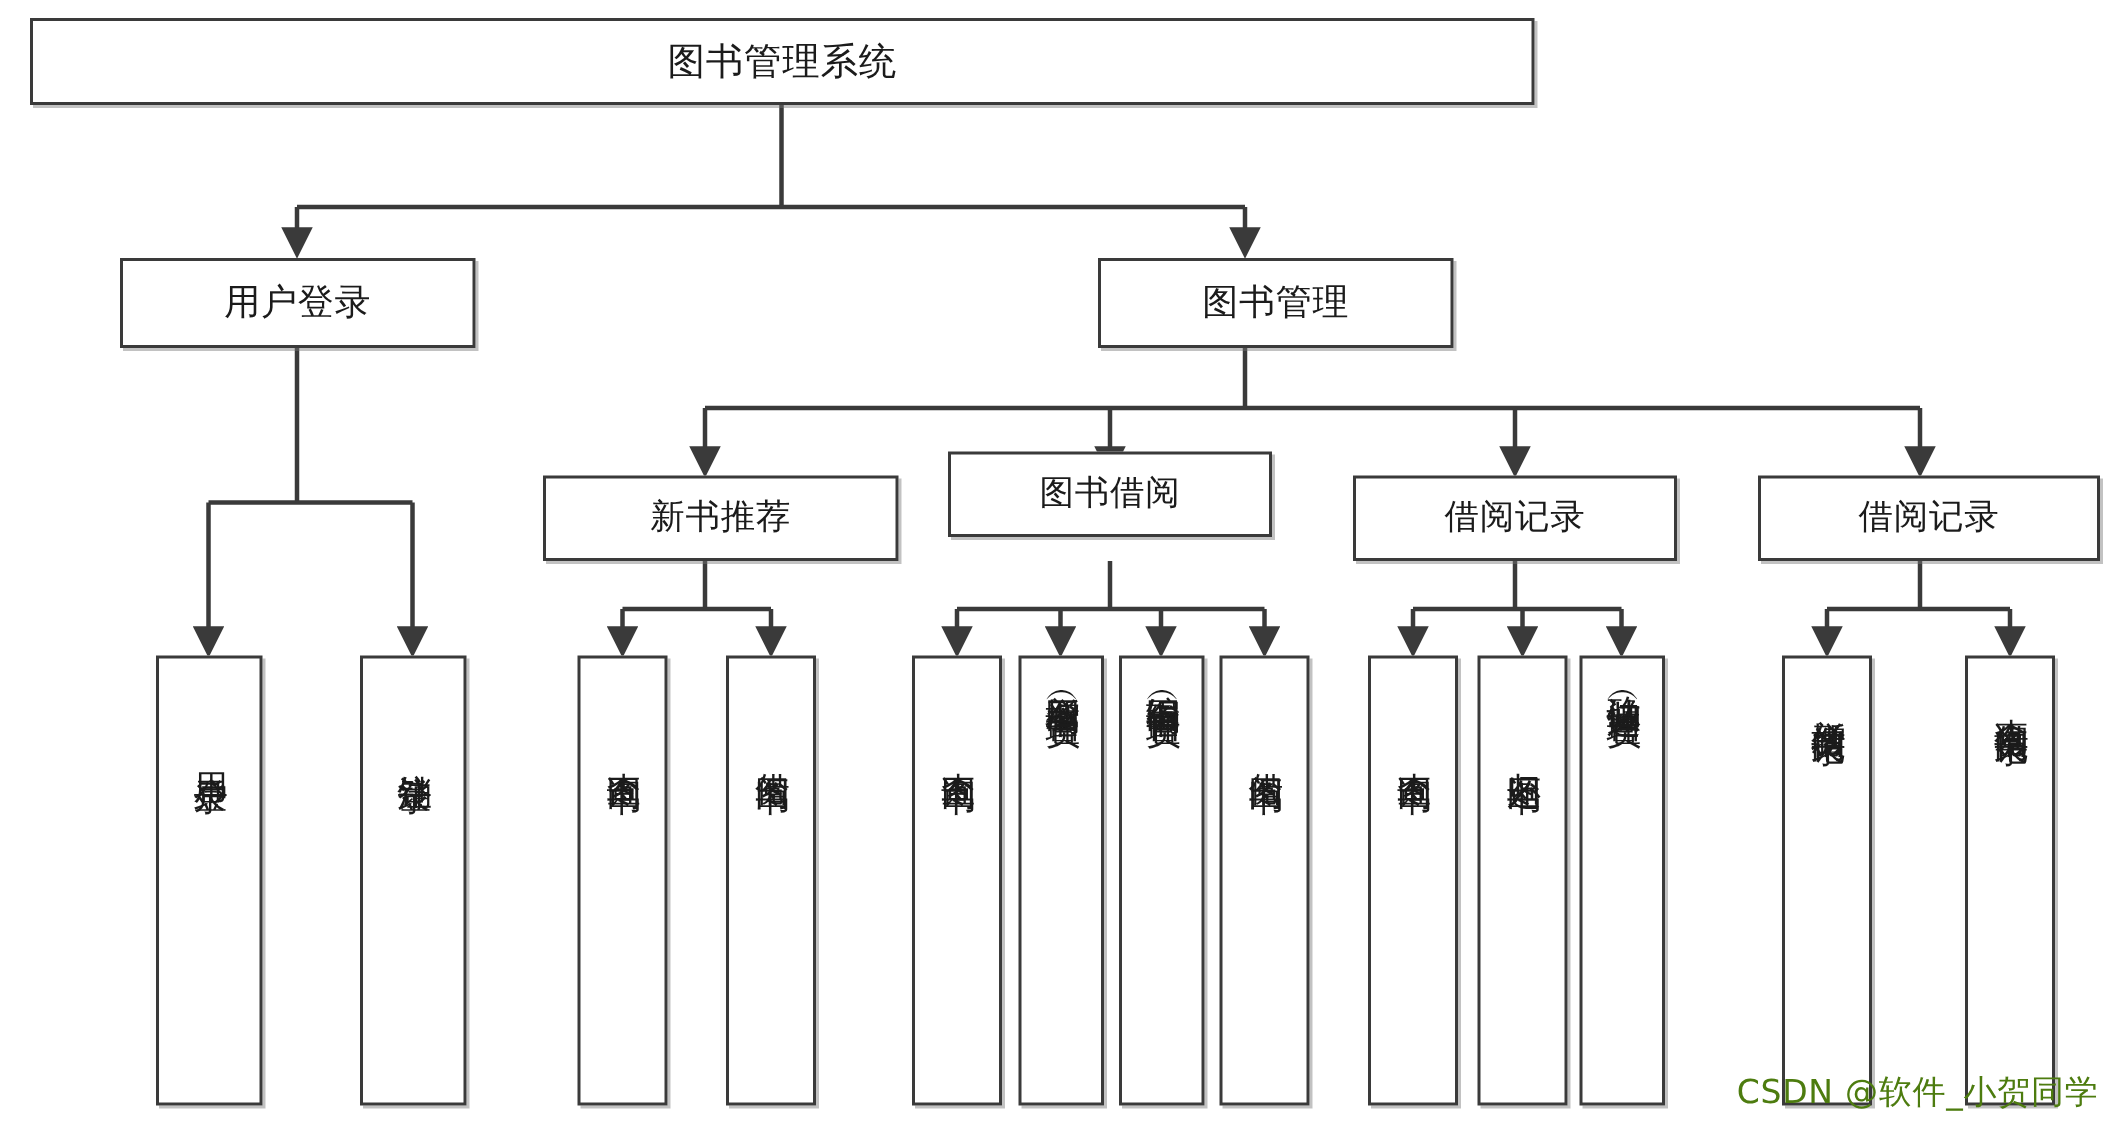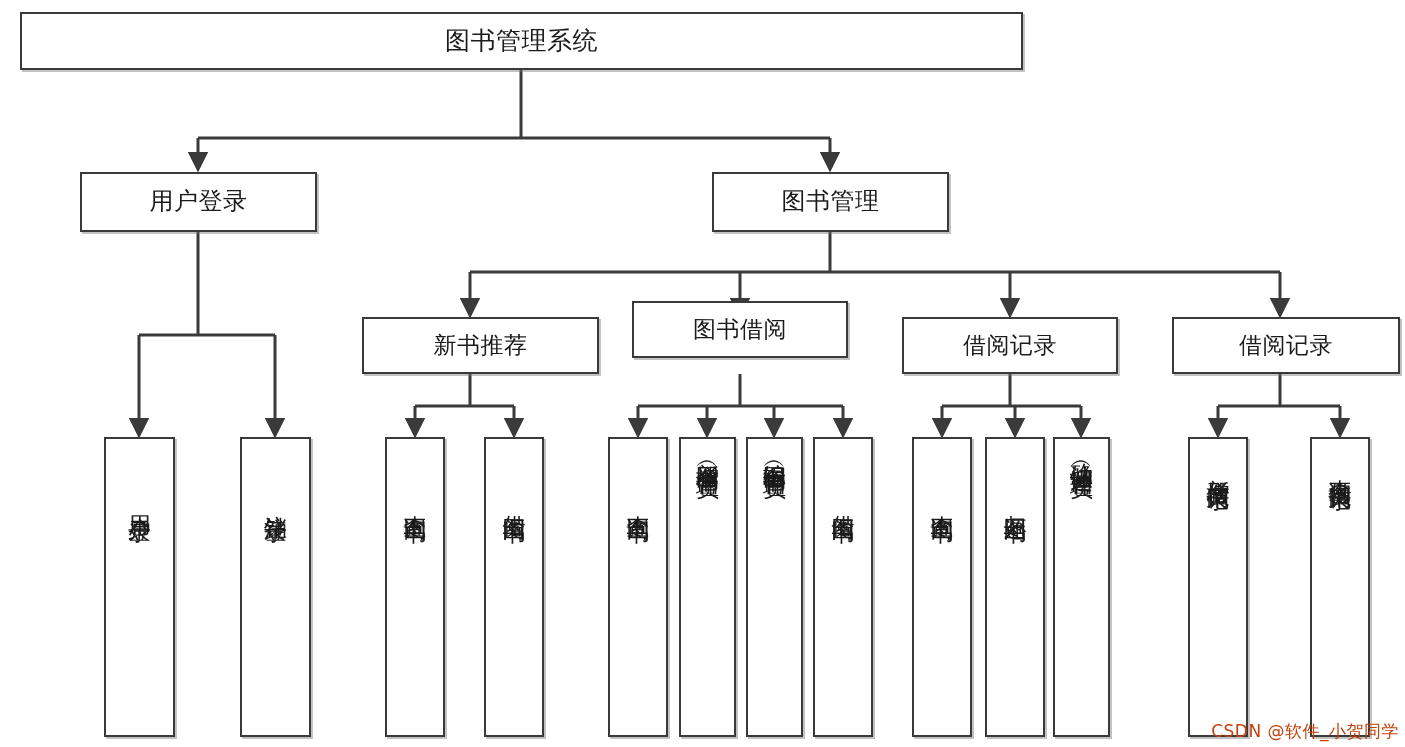--- a/index.html
+++ b/index.html
@@ -61,22 +61,22 @@
     white-space: nowrap;
   }
   .node.root .label   { font-size: 25px; }
   .node.lvl2 .label   { font-size: 24px; }
   .node.lvl3 .label   { font-size: 23px; }
   .node.vert .label   { font-size: 23px; }
   .watermark {
     position: absolute;
     right: 6px;
     bottom: 4px;
-    font-size: 17px;
-    color: #c2410c;
+    font-size: 22px;
+    color: #4d7c0f;
     letter-spacing: 0.5px;
     white-space: nowrap;
     user-select: none;
   }
 </style>
 </head>
 <body>
 
 <div id="canvas">
 
@@ -131,21 +131,21 @@
     </g>
   </svg>
 
   <div class="node horiz root" style="left:20px; top:12px; width:1003px; height:58px;">
     <span class="label">图书管理系统</span>
   </div>
 
   <div class="node horiz lvl2" style="left:80px; top:172px; width:237px; height:60px;">
     <span class="label">用户登录</span>
   </div>
-  <div class="node horiz lvl2" style="left:712px; top:172px; width:237px; height:60px;">
+  <div class="node horiz lvl2" style="left:732px; top:172px; width:237px; height:60px;">
     <span class="label">图书管理</span>
   </div>
 
   <div class="node horiz lvl3" style="left:362px; top:317px; width:237px; height:57px;">
     <span class="label">新书推荐</span>
   </div>
   <div class="node horiz lvl3" style="left:632px; top:301px; width:216px; height:57px;">
     <span class="label">图书借阅</span>
   </div>
   <div class="node horiz lvl3" style="left:902px; top:317px; width:216px; height:57px;">

